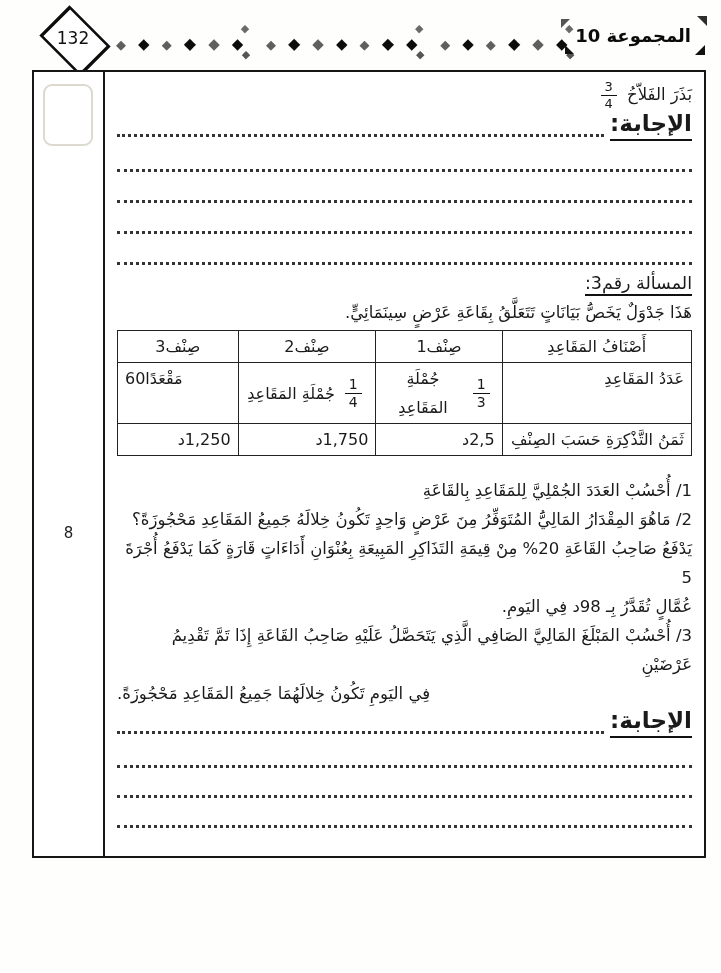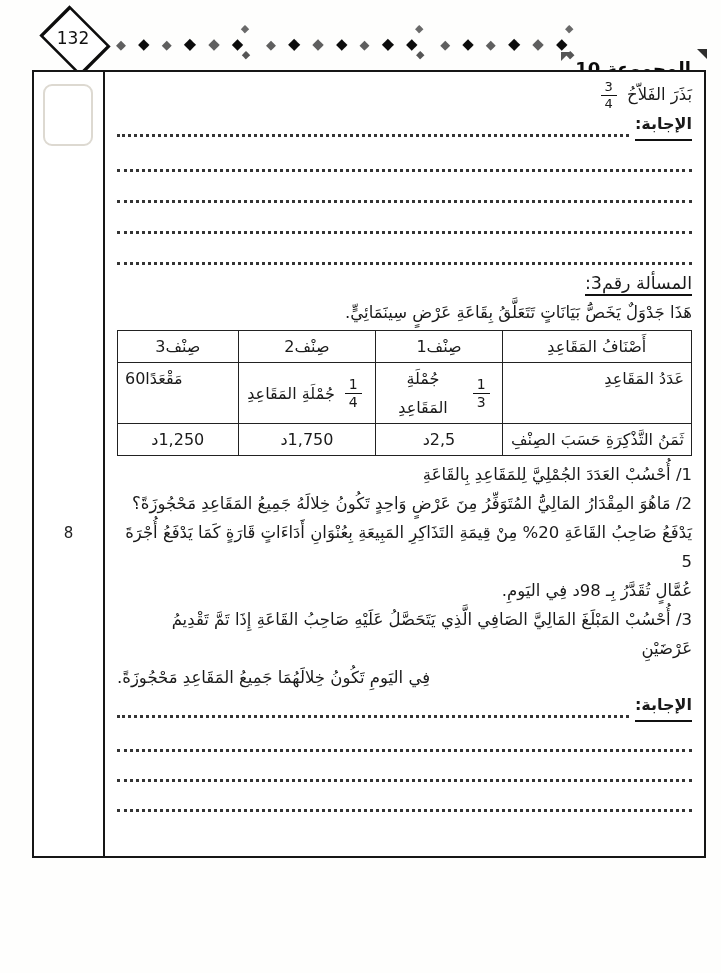--- a/index.html
+++ b/index.html
@@ -22,21 +22,21 @@
   .dmd{line-height:1;display:inline-block;}
   .d-dark{color:#0c0c0c;}
   .d-gray{color:#5f5f5f;}
   .sz1{font-size:15px;} .sz2{font-size:13px;} .sz3{font-size:16px;}
   .cluster{position:relative;width:22px;height:40px;flex:none;}
   .cluster .c-top{position:absolute;left:9px;top:-2px;font-size:11px;color:#6a6a6a;}
   .cluster .c-mid{position:absolute;left:0px;top:11px;font-size:15px;color:#0c0c0c;}
   .cluster .c-bot{position:absolute;left:10px;top:24px;font-size:11px;color:#555;}
   .group-title{
     position:absolute;right:14px;top:18px;padding:7px 16px 8px 16px;
-    font-weight:bold;font-size:18px;color:#0b0b0b;direction:rtl;margin-top:33px;
+    font-weight:bold;font-size:18px;color:#0b0b0b;direction:rtl;
   }
   .tri{position:absolute;width:0;height:0;}
   .tri-tl{left:2px;top:1px;border-left:9px solid #555;border-bottom:9px solid transparent;}
   .tri-tr{right:0px;top:-2px;border-right:10px solid #2e2e2e;border-bottom:10px solid transparent;}
   .tri-bl{left:6px;bottom:0px;border-left:9px solid #111;border-top:9px solid transparent;}
   .tri-br{right:2px;bottom:-1px;border-right:10px solid #111;border-top:10px solid transparent;}
   
   .main-box{
     position:absolute;left:32px;top:70px;width:674px;height:788px;
     border:2px solid #161616;box-sizing:border-box;display:flex;background:#fff;
@@ -51,37 +51,37 @@
     font-size:16.5px;line-height:29px;overflow:hidden;}
   .txt{margin:0;}
   .center{text-align:left;}
   
   .frac{display:inline-flex;flex-direction:column;vertical-align:middle;
     text-align:center;font-size:13px;line-height:1.2;margin:0 5px;direction:ltr;}
   .frac .num{border-bottom:1.5px solid #111;padding:0 4px;}
   .frac .den{padding:0 4px;}
   
   .answer-row{display:flex;align-items:flex-end;height:28px;margin-top:2px;}
-  .answer-label{font-weight:bold;font-size:16px;border-bottom:2px solid #111;
+  .answer-label{font-weight:bold;font-size:23px;border-bottom:2px solid #111;
     padding-bottom:1px;flex:none;}
   .dotfill{flex:1;border-bottom:3px dotted #343434;margin:0 6px 4px 0;height:10px;}
   .dotline{height:28px;border-bottom:3px dotted #343434;}
   .dots2 .dotline{height:27px;}
   
   .problem-title{display:inline-block;font-weight:normal;font-size:17.5px;
     border-bottom:2px solid #111;margin:7px 0 1px 0;line-height:22px;}
   table.seats{width:100%;border-collapse:collapse;margin-top:3px;font-size:16px;}
   table.seats td,table.seats th{border:1.5px solid #222;padding:1px 7px;font-weight:normal;}
   table.seats th{text-align:center;height:28px;}
   tr.row-seats{height:54px;}
   tr.row-price{height:30px;}
   td.cell-label{text-align:right;vertical-align:top;padding-top:2px;}
   td.cell-frac{text-align:center;vertical-align:middle;}
   td.cell-ltr{direction:ltr;text-align:left;vertical-align:top;padding-top:2px;}
-  td.cell-money{text-align:center;margin-left:35px;}
+  td.cell-money{text-align:right;margin-left:35px;}
   .cellflex{display:flex;align-items:center;justify-content:center;gap:5px;}
   .cellflex .frac{font-size:14px;}
 </style>
 </head>
 <body>
 
 <div class="badge-wrap">
   <div class="badge-diamond"></div>
   <div class="badge-num">132</div>
 </div>
@@ -193,21 +193,21 @@
       </tr>
       <tr class="row-price">
         <td class="cell-label">ثَمَنُ التَّذْكِرَةِ حَسَبَ الصِنْفِ</td>
         <td class="cell-money">2,5د</td>
         <td class="cell-money">1,750د</td>
         <td class="cell-money">1,250د</td>
       </tr>
     </tbody>
       </table>
 
-    <p class="txt" style="margin-top:4px">1/ أُحْسُبْ العَدَدَ الجُمْلِيَّ لِلمَقَاعِدِ بِالقَاعَةِ</p>
+    <p class="txt" style="margin-top:20px">1/ أُحْسُبْ العَدَدَ الجُمْلِيَّ لِلمَقَاعِدِ بِالقَاعَةِ</p>
     <p class="txt">2/ مَاهُوَ المِقْدَارُ المَالِيُّ المُتَوَفِّرُ مِنَ عَرْضٍ وَاحِدٍ تَكُونُ خِلالَهُ جَمِيعُ المَقَاعِدِ مَحْجُوزَةً؟</p>
     <p class="txt">يَدْفَعُ صَاحِبُ القَاعَةِ 20% مِنْ قِيمَةِ التَذَاكِرِ المَبِيعَةِ بِعُنْوَانِ أَدَاءَاتٍ قَارَةٍ كَمَا يَدْفَعُ أُجْرَةَ 5</p>
     <p class="txt">عُمَّالٍ تُقَدَّرُ بِـ 98د فِي اليَومِ.</p>
     <p class="txt">3/ أُحْسُبْ المَبْلَغَ المَالِيَّ الصَافِي الَّذِي يَتَحَصَّلُ عَلَيْهِ صَاحِبُ القَاعَةِ إِذَا تَمَّ تَقْدِيمُ عَرْضَيْنِ</p>
     <p class="txt center">فِي اليَومِ تَكُونُ خِلالَهُمَا جَمِيعُ المَقَاعِدِ مَحْجُوزَةً.</p>
 
     <div class="answer-row">
       <span class="answer-label">الإجابة:</span>
       <span class="dotfill"></span>
     </div>

